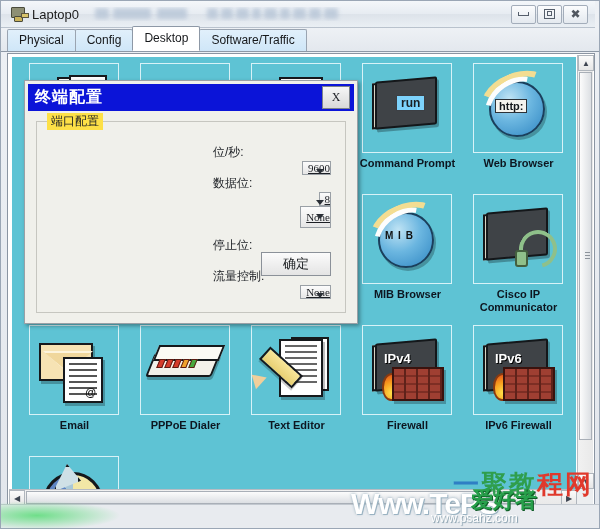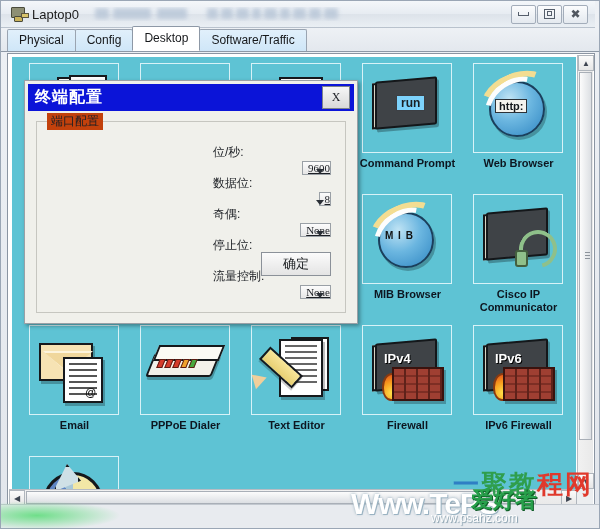--- a/index.html
+++ b/index.html
@@ -185,21 +185,21 @@
   .dlg-x{
     width:26px;height:21px;margin-right:4px;background:linear-gradient(#f6f6f6,#d9d9d9);
     border:1px solid #7e848b;display:flex;align-items:center;justify-content:center;
     font-size:12px;color:#1c1f24;font-family:"Liberation Serif",serif;
   }
   .grp{
     position:absolute;left:11px;top:40px;right:11px;bottom:10px;
     border:1px solid #c6c6c0;box-sizing:border-box;
   }
   .grp-lab{
-    position:absolute;left:10px;top:-9px;background:#c2410c;padding:0 4px;
+    position:absolute;left:10px;top:-9px;background:#fde047;padding:0 4px;
     font-size:12px;color:#1c1f24;
   }
   .frow{position:absolute;left:14px;right:14px;height:22px;display:flex;align-items:flex-end;flex-direction:column;}
   .frow .lab{width:118px;font-size:12px;color:#1c1f24;}
   .sel{
     flex:1;height:20px;background:linear-gradient(#fcfcfc,#e6e6e6);
     border:1px solid #9aa0a6;display:flex;align-items:center;box-sizing:border-box;position:relative;
   }
   .sel .val{font-size:11px;color:#1c1f24;margin-left:5px;font-family:"Liberation Serif",serif;text-decoration:underline;}
   .sel .arw{position:absolute;right:6px;top:7px;width:0;height:0;
@@ -531,21 +531,20 @@
 
       <div class="frow" style="top:53px">
         <div class="lab">数据位:</div>
         <div class="sel">
           <span class="val">8</span>
           <span class="arw"></span>
         </div>
       </div>
 
       <div class="frow" style="top:84px">
-        <div class="lab">奇偶:</div>
         <div class="sel">
           <span class="val">None</span>
           <span class="arw"></span>
         </div>
       </div>
 
       <div class="frow" style="top:115px">
         <div class="lab">停止位:</div>
         <div class="sel">
           <span class="val">1</span>

